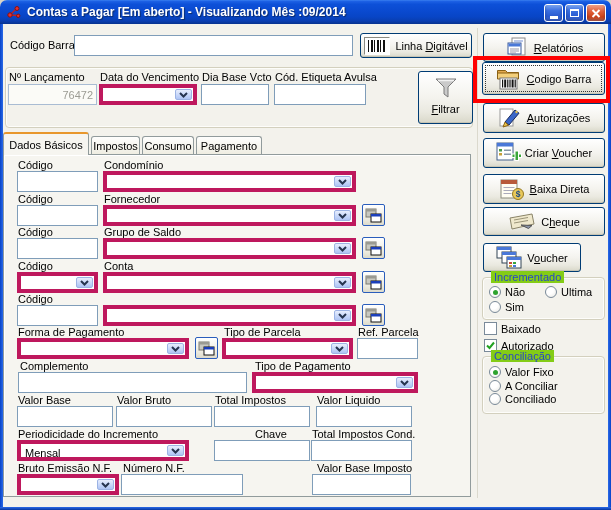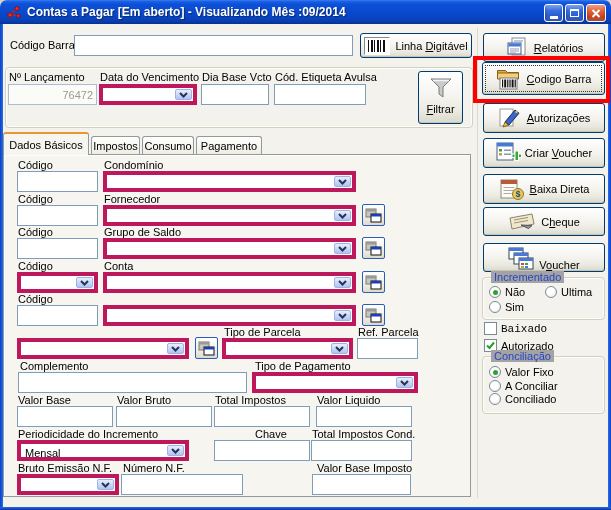--- a/index.html
+++ b/index.html
@@ -28,21 +28,21 @@
   .combo-arrow{position:absolute;top:1px;right:1px;bottom:1px;width:17px;border:1px solid #9cb3e4;border-radius:2px;box-sizing:border-box;
     background:linear-gradient(180deg,#e8eefd 0%,#cddbfa 45%,#aec4f4 100%);display:flex;align-items:center;justify-content:center;}
   .btn{box-sizing:border-box;border:1px solid #003c74;border-radius:3px;
     background:linear-gradient(180deg,#ffffff 0%,#f4f3ee 50%,#eae9e0 78%,#d9d8c9 100%);
     box-shadow:inset 0 -1px 0 #c6c4b4;display:flex;align-items:center;justify-content:center;gap:5px;
     font:11px "Liberation Sans",sans-serif;cursor:default;}
   .btn.focused{outline:1px dotted #333;outline-offset:-4px;}
   .mini-btn{box-sizing:border-box;border:1px solid #2a5dbc;border-radius:2px;
     background:linear-gradient(180deg,#fff,#eceadf 70%,#dcdacb 100%);display:flex;align-items:center;justify-content:center;}
   .groupbox{box-sizing:border-box;border:1px solid #d3d0be;border-radius:4px;box-shadow:inset 0 0 0 1px #fdfdfa;}
-  .grouptitle{position:absolute;top:-7px;left:8px;background:#a3a3a3;padding:0 3px;color:#2745c8;white-space:nowrap;}
+  .grouptitle{position:absolute;top:-7px;left:8px;background:#84cc16;padding:0 3px;color:#2745c8;white-space:nowrap;}
   .tab{box-sizing:border-box;border:1px solid #919b9c;border-bottom:none;border-radius:3px 3px 0 0;
     background:linear-gradient(180deg,#fefefd,#eeece0);display:flex;align-items:center;justify-content:center;white-space:nowrap;}
   .tab.active{background:#f6f5f0;border-top:2px solid #e8972c;z-index:3;}
   .tabpanel{box-sizing:border-box;border:1px solid #919b9c;background:#f6f5f0;box-shadow:inset 1px 1px 0 #fff;}
   .vsep{width:2px;background:linear-gradient(90deg,#cfccbc,#ffffff);}
   .radio{width:12px;height:12px;border:1px solid #7a8a99;border-radius:50%;background:radial-gradient(circle at 35% 30%,#fff 40%,#e8e8e2);box-sizing:border-box;display:flex;align-items:center;justify-content:center;}
   .radio .dot{width:5px;height:5px;border-radius:50%;background:#2da32d;}
   .checkbox{width:13px;height:13px;border:1px solid #7a8a99;background:#fff;box-sizing:border-box;display:flex;align-items:center;justify-content:center;}
   .opt-label{margin-left:4px;white-space:nowrap;}
   .opt{display:flex;align-items:center;}
@@ -100,21 +100,21 @@
     <span class="combo-arrow">
         <svg width="9" height="6" viewBox="0 0 9 6">
           <path d="M1 1 L4.5 4.5 L8 1" stroke="#26344f" stroke-width="2" fill="none"></path>
         </svg>
       </span>
   </div>
   <div class="abs lbl" style="left:202px;top:71px;">Dia Base Vcto</div>
   <input class="abs tbox" style="left: 201px; top: 84px; width: 68px;" value="">
   <div class="abs lbl" style="left:275px;top:71px;">Cód. Etiqueta Avulsa</div>
   <input class="abs tbox" style="left: 274px; top: 84px; width: 92px;" value="">
-  <div class="abs btn" style="left:418px;top:71px;width:45px;height:53px;flex-direction:column;gap:3px;padding-top:5px;justify-content:flex-start;">
+  <div class="abs btn" style="left:418px;top:71px;width:55px;height:53px;flex-direction:column;gap:3px;padding-top:5px;justify-content:flex-start;">
     <svg width="26" height="23" viewBox="0 0 26 23">
       <path d="M3 2 h20 l-8 8 v10 l-4 -3 v-7 z" fill="#cacaca" stroke="#7a7a7a"></path>
       <path d="M5 3.5 h16" stroke="#f2f2f2" stroke-width="1.5"></path>
     </svg>
     <span><u>F</u>iltrar</span>
   </div>
 
   <div class="abs tab active" style="left:3px;top:132px;width:86px;height:23px;">
       <span>Dados Básicos</span>
     </div>
@@ -220,20 +220,21 @@
   </div>
   <div class="abs mini-btn" style="left:362px;top:304px;width:23px;height:22px;">
     <svg width="17" height="15" viewBox="0 0 17 15">
       <rect x="1" y="1" width="10" height="8" fill="#c8c8c0" stroke="#7a7a72"></rect>
         <rect x="1" y="1" width="10" height="2.5" fill="#9a9a92"></rect>
       <rect x="6" y="6" width="10" height="8" fill="#fff" stroke="#111"></rect>
         <rect x="6" y="6" width="10" height="2.5" fill="#1b3fbb"></rect>
     </svg>
   </div>
 
+  <div class="abs lbl" style="left:18px;top:326px;">Forma de Pagamento</div>
   <div class="abs combo" style="left:17px;top:338px;width:172px;">
     <span class="combo-val"></span>
     <span class="combo-arrow">
         <svg width="9" height="6" viewBox="0 0 9 6">
           <path d="M1 1 L4.5 4.5 L8 1" stroke="#26344f" stroke-width="2" fill="none"></path>
         </svg>
       </span>
   </div>
   <div class="abs mini-btn" style="left:195px;top:337px;width:23px;height:22px;">
     <svg width="17" height="15" viewBox="0 0 17 15">
@@ -376,21 +377,21 @@
 
   <div class="abs btn" style="left:483px;top:207px;width:122px;height:29px;">
     <svg width="28" height="20" viewBox="0 0 28 20">
       <path d="M2 6 L24 2 L26 12 L4 17 z" fill="#efe8cc" stroke="#8a8468"></path>
       <path d="M6 8 L20 5.5 M6 11 L20 8.5" stroke="#9a9478" stroke-width="1" fill="none"></path>
       <path d="M13 13 L24 13.5 L20.5 16.5 z" fill="#8a94a8" stroke="#555"></path>
     </svg>
     <span>C<u>h</u>eque</span>
   </div>
 
-  <div class="abs btn" style="left:483px;top:243px;width:122px;height:29px;align-items:flex-end;">
+  <div class="abs btn" style="left:483px;top:243px;width:98px;height:29px;">
     <svg width="26" height="24" viewBox="0 0 26 24">
       <rect x="1" y="1" width="14" height="11" fill="#fff" stroke="#345"></rect>
         <rect x="1" y="1" width="14" height="3" fill="#4a78d8"></rect>
       <rect x="6" y="6" width="14" height="11" fill="#fff" stroke="#345"></rect>
         <rect x="6" y="6" width="14" height="3" fill="#4a78d8"></rect>
       <rect x="11" y="11" width="14" height="11" fill="#fff" stroke="#345"></rect>
         <rect x="11" y="11" width="14" height="3" fill="#4a78d8"></rect>
       <rect x="13" y="16" width="3" height="2" fill="#c84a3a"></rect>
         <rect x="17" y="16" width="3" height="2" fill="#3aa63a"></rect>
       <rect x="13" y="19" width="3" height="2" fill="#c8a03a"></rect>
@@ -410,21 +411,21 @@
   </div>
   <div class="abs opt" style="left:545px;top:286px;">
     <span class="radio"></span>
     <span class="opt-label">Ultima</span>
   </div>
   <div class="abs opt" style="left:489px;top:301px;">
     <span class="radio"></span>
     <span class="opt-label">Sim</span>
   </div>
 
-  <div class="abs opt" style="left:484px;top:322px;font-family:Liberation Mono, monospace;">
+  <div class="abs opt" style="left:484px;top:322px;">
     <span class="checkbox"></span>
     <span class="opt-label">Baixado</span>
   </div>
   <div class="abs opt" style="left:484px;top:339px;">
     <span class="checkbox">
       <svg width="11" height="11" viewBox="0 0 11 11">
           <path d="M2 5.5 L4.5 8 L9 2.5" stroke="#21a121" stroke-width="2" fill="none"></path>
         </svg>
     </span>
     <span class="opt-label">Autorizado</span>

